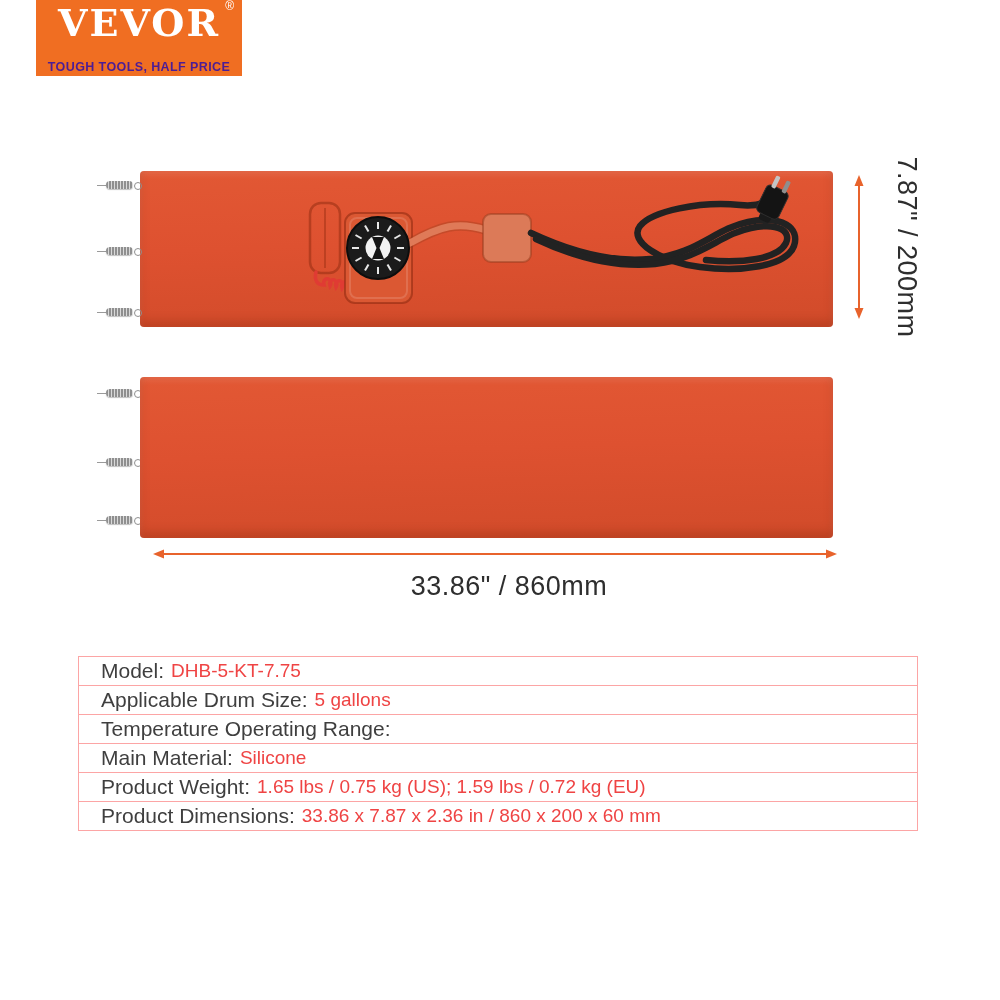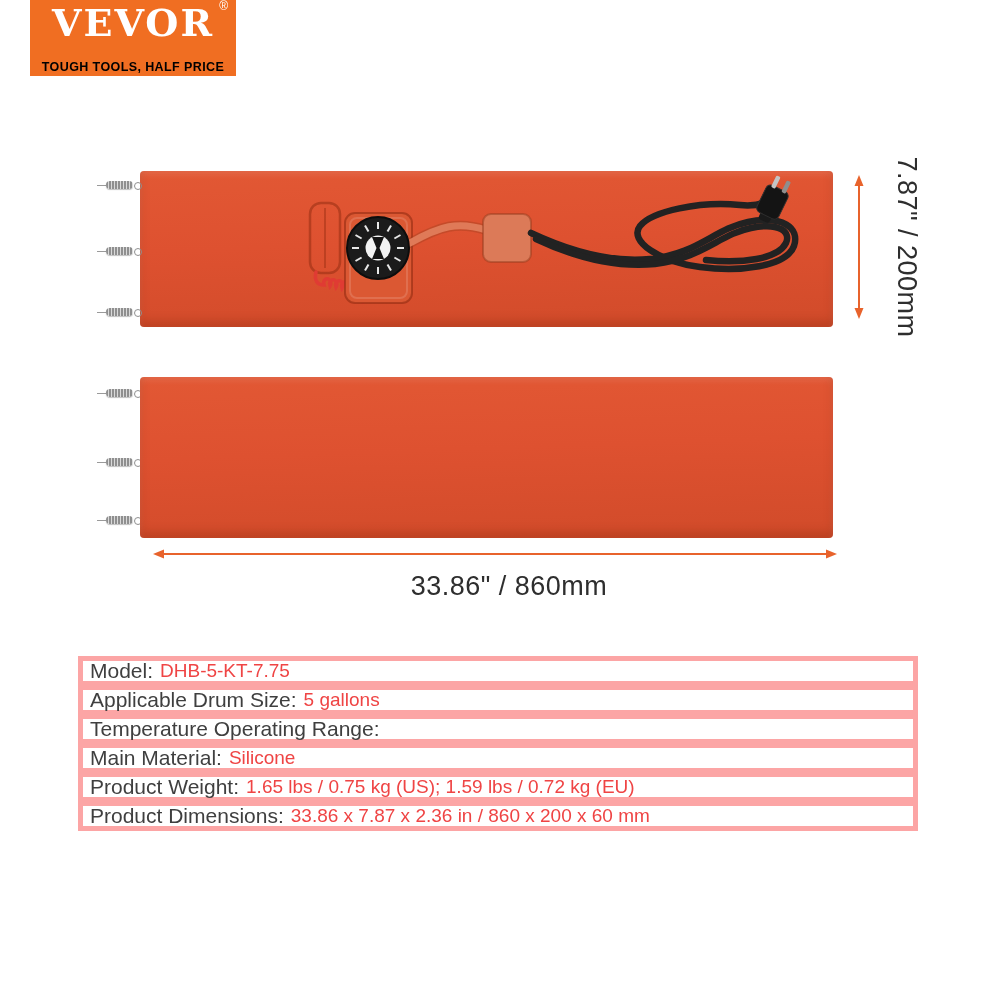--- a/index.html
+++ b/index.html
@@ -2,30 +2,30 @@
 <html><head>
 <meta charset="utf-8">
 <style>
   html,body{margin:0;padding:0;background:#ffffff;}
   .canvas{
     position:relative;width:1000px;height:1000px;background:#ffffff;overflow:hidden;
     font-family:"Liberation Sans",sans-serif;color:#3f3f3f;
   }
   
   .logo{
-    position:absolute;left:30px;top:0;width:206px;height:76px;background:#F06E22;
+    position:absolute;left:36px;top:0;width:206px;height:76px;background:#F06E22;
     display:flex;flex-direction:column;align-items:center;justify-content:center;
   }
   .brand-row{position:relative;line-height:1;margin-top:2px;}
   .brand{
     font-family:"DejaVu Serif",serif;font-weight:bold;font-size:38px;color:#ffffff;
     letter-spacing:2px;line-height:1;
   }
   .reg{position:absolute;right:-14px;top:-4px;font-size:12px;color:#ffffff;font-family:"Liberation Sans",sans-serif;}
-  .tagline{font-size:12.5px;font-weight:bold;color:#000000;letter-spacing:.4px;margin-top:18px;white-space:nowrap;}
+  .tagline{font-size:12.5px;font-weight:bold;color:#4c1d95;letter-spacing:.4px;margin-top:18px;white-space:nowrap;}
   
   .band{
     position:absolute;left:140px;width:693px;border-radius:4px;
     background:linear-gradient(178deg,#E25834 0%,#DE5130 45%,#D14B2A 100%);
     box-shadow:inset 0 -6px 10px rgba(130,35,12,.28), inset 0 3px 6px rgba(255,255,255,.12);
   }
   .band-top{top:171px;height:156px;}
   .band-bottom{top:377px;height:161px;}
   .overlay{position:absolute;left:140px;top:171px;width:693px;height:156px;}
   
@@ -43,22 +43,22 @@
   
   .dim-svg{position:absolute;}
   .dim-label{
     position:absolute;font-size:27px;color:#2e2e2e;white-space:nowrap;letter-spacing:.5px;
   }
   .v-label{left:906px;top:247px;transform:translate(-50%,-50%) rotate(90deg);}
   .h-label{left:509px;top:586px;transform:translate(-50%,-50%);}
   
   .spec{position:absolute;left:78px;top:656px;width:840px;}
   .spec-row{
-    box-sizing:border-box;height:30px;border:5px solid #fca5a5;margin-top:-1px;
-    display:flex;align-items:center;padding-left:7px;background:#ffffff;
+    box-sizing:border-box;height:30px;border:1px solid #fca5a5;margin-top:-1px;
+    display:flex;align-items:center;padding-left:22px;background:#ffffff;
   }
   .spec-row:first-child{margin-top:0;}
   .spec-label{font-size:21px;color:#3f3f3f;}
   .spec-value{font-size:19px;font-weight:normal;color:#ef4444;margin-left:7px;}
 </style>
 </head>
 <body>
 
 <div class="canvas">
 

